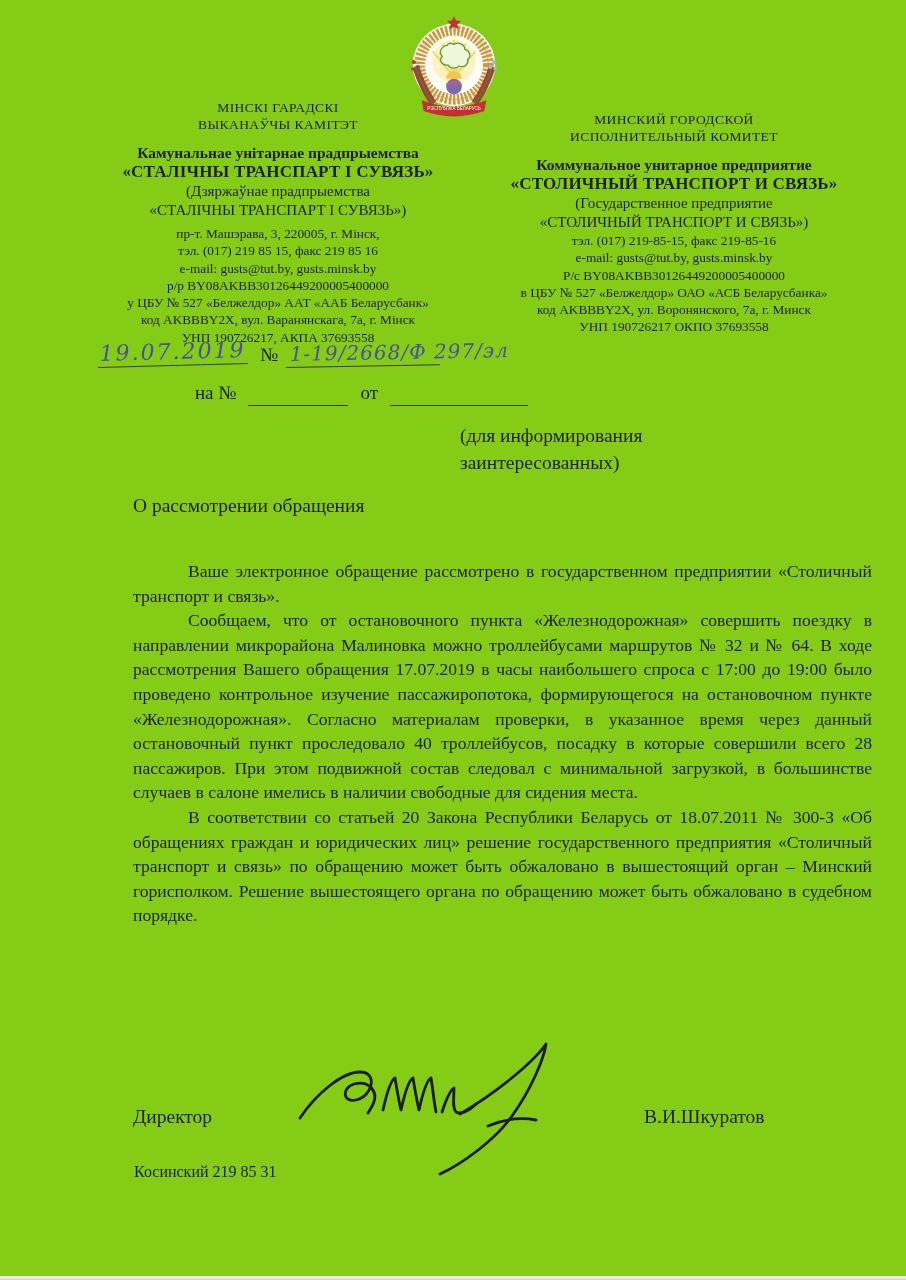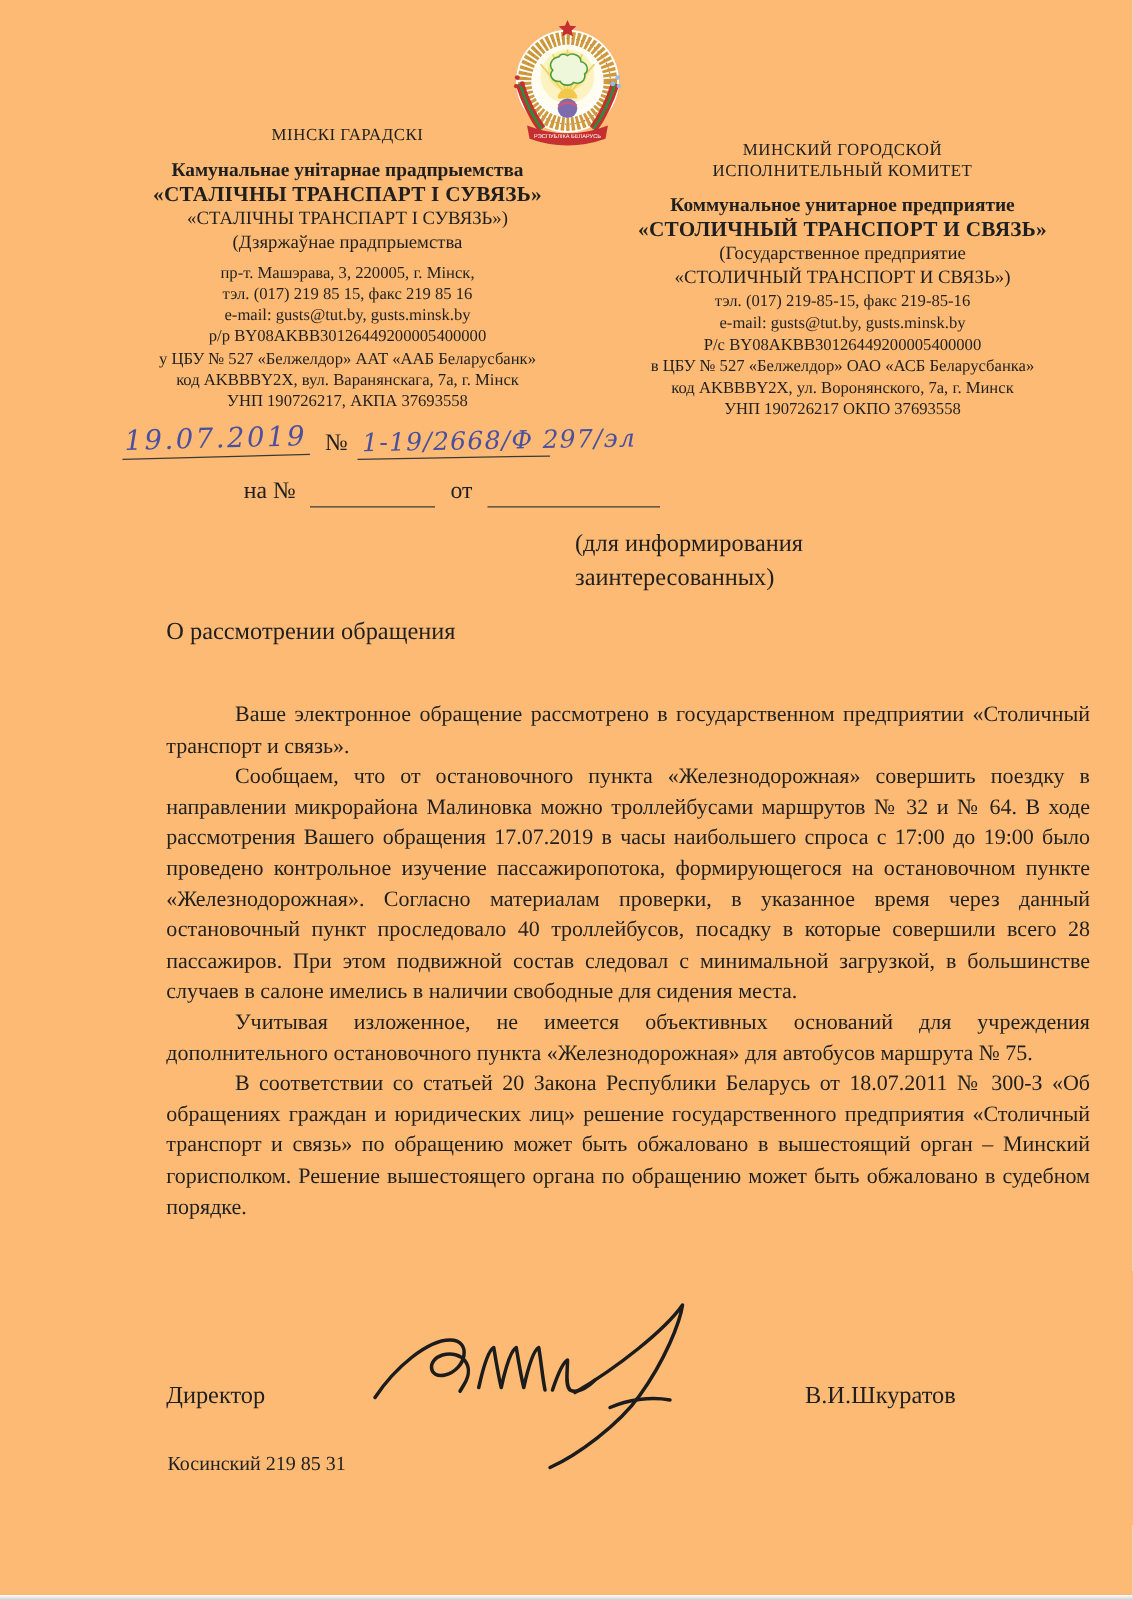--- a/index.html
+++ b/index.html
@@ -1,16 +1,16 @@
 <!DOCTYPE html>
 <html><head>
 <meta charset="utf-8">
 <style>
   html,body{margin:0;padding:0;background:#e9e9e9;}
-  .page{position:relative;width:906px;height:1280px;margin:0 auto;background:#fdba74;
+  .page{position:relative;width:906px;height:1280px;margin:0 auto;background:#84cc16;
         font-family:"Liberation Serif",serif;color:#1f1f1f;overflow:hidden;}
   .abs{position:absolute;}
 
   
   .emblem{left:405px;top:12px;width:98px;height:108px;}
 
   
   .col{top:100px;text-align:center;}
   .col-left{left:88px;width:380px;}
   .col-right{left:478px;width:392px;margin-top:12px;}
@@ -97,24 +97,25 @@
           <circle cx="92" cy="58" r="1.7" fill="#9db8e8"></circle>
       </g>
 
       <path d="M17 90 Q50 103 83 90 L81 101 Q50 112 19 101 Z" fill="#c62f2f"></path>
       <text x="50" y="100" font-size="4.6" fill="#ffffff" text-anchor="middle" font-family="Liberation Sans, sans-serif">РЭСПУБЛІКА БЕЛАРУСЬ</text>
     </svg>
   </div>
 
   <div class="abs col col-left">
     <div class="authority">МІНСКІ ГАРАДСКІ</div>
+    <div class="authority">ВЫКАНАЎЧЫ КАМІТЭТ</div>
     <div class="org-b1">Камунальнае унітарнае прадпрыемства</div>
     <div class="org-b2">«СТАЛІЧНЫ ТРАНСПАРТ І СУВЯЗЬ»</div>
+    <div class="org-s">(Дзяржаўнае прадпрыемства</div>
     <div class="org-s">«СТАЛІЧНЫ ТРАНСПАРТ І СУВЯЗЬ»)</div>
-    <div class="org-s">(Дзяржаўнае прадпрыемства</div>
     <div class="addr addr-first">пр-т. Машэрава, 3, 220005, г. Мінск,</div>
     <div class="addr">тэл. (017) 219 85 15, факс 219 85 16</div>
     <div class="addr">e-mail: gusts@tut.by, gusts.minsk.by</div>
     <div class="addr">р/р BY08AKBB30126449200005400000</div>
     <div class="addr">у ЦБУ № 527 «Белжелдор» ААТ «ААБ Беларусбанк»</div>
     <div class="addr">код AKBBBY2X, вул. Варанянскага, 7а, г. Мінск</div>
     <div class="addr">УНП 190726217, АКПА 37693558</div>
   </div>
 
   <div class="abs col col-right">
@@ -146,21 +147,20 @@
     </div>
   </div>
 
   <div class="abs note">(для информирования заинтересованных)</div>
 
   <div class="abs subject">О рассмотрении обращения</div>
 
   <div class="abs body-text">
     <p>Ваше электронное обращение рассмотрено в государственном предприятии «Столичный транспорт и связь».</p>
     <p>Сообщаем, что от остановочного пункта «Железнодорожная» совершить поездку в направлении микрорайона Малиновка можно троллейбусами маршрутов № 32 и № 64. В ходе рассмотрения Вашего обращения 17.07.2019 в часы наибольшего спроса с 17:00 до 19:00 было проведено контрольное изучение пассажиропотока, формирующегося на остановочном пункте «Железнодорожная». Согласно материалам проверки, в указанное время через данный остановочный пункт проследовало 40 троллейбусов, посадку в которые совершили всего 28 пассажиров. При этом подвижной состав следовал с минимальной загрузкой, в большинстве случаев в салоне имелись в наличии свободные для сидения места.</p>
-    <p>Учитывая изложенное, не имеется объективных оснований для учреждения дополнительного остановочного пункта «Железнодорожная» для автобусов маршрута № 75.</p>
     <p>В соответствии со статьей 20 Закона Республики Беларусь от 18.07.2011 № 300-З «Об обращениях граждан и юридических лиц» решение государственного предприятия «Столичный транспорт и связь» по обращению может быть обжаловано в вышестоящий орган – Минский горисполком. Решение вышестоящего органа по обращению может быть обжаловано в судебном порядке.</p>
   </div>
 
   <div class="abs sig-pos">Директор</div>
   <div class="abs sig-svg">
     <svg viewBox="0 0 290 158" width="290" height="158">
       <g fill="none" stroke="#1c1c1c" stroke-width="2.8" stroke-linecap="round" stroke-linejoin="round">
         <path d="M10 96 C 26 72 52 50 70 50 C 88 50 83 74 66 78 C 53 81 51 66 64 62 C 79 58 91 70 81 86 L 78 91"></path>
         <path d="M93 88 C 97 70 101 58 105 56 C 107 68 109 80 111 88 C 115 70 119 58 123 56 C 125 68 127 80 129 88 C 133 70 137 58 141 56 C 143 68 144 80 146 90"></path>
         <path d="M152 90 C 156 78 160 68 164 66 C 164 76 162 86 166 90 C 171 93 179 89 186 82"></path>

